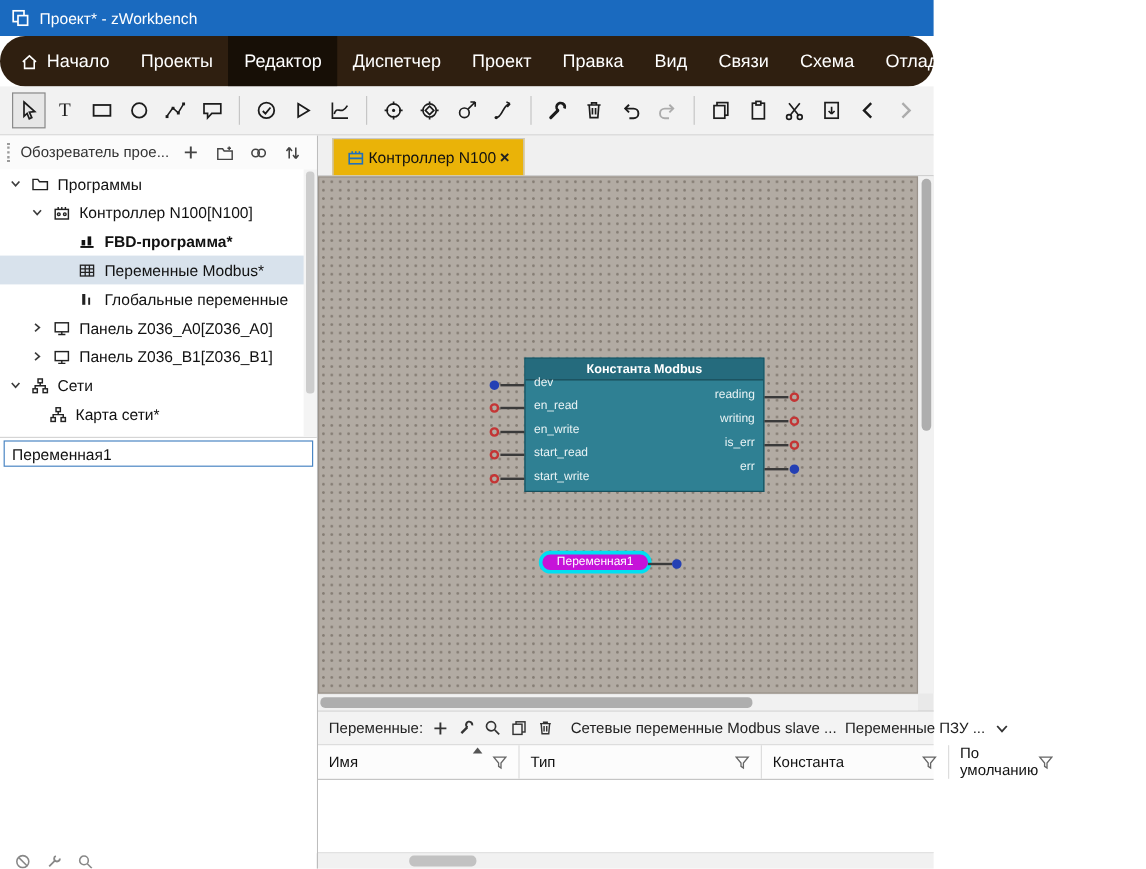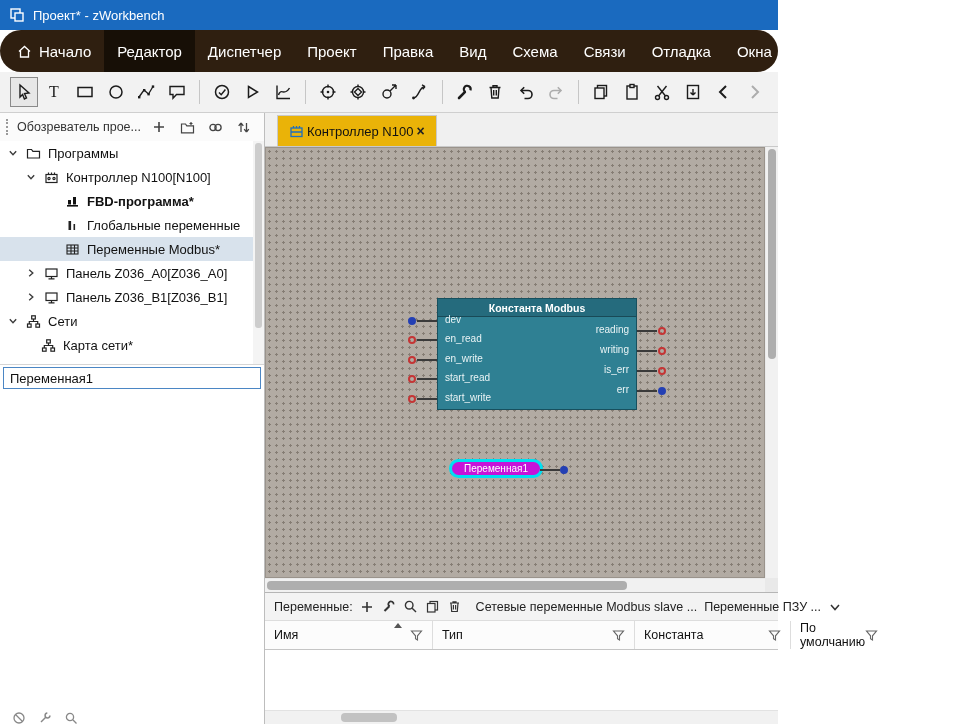--- a/index.html
+++ b/index.html
@@ -134,41 +134,44 @@
     <span>Проект* - zWorkbench</span>
   </div>
 
   <div class="menubar">
     <div class="mi">
       <svg class="icn" width="15" height="15" viewBox="0 0 15 15" fill="none" stroke="#fff" stroke-width="1.3">
         <path d="M2 7.5 L7.5 2.5 L13 7.5 M3.5 6.8 V13 h8 V6.8"></path>
       </svg>
       <span>Начало</span>
     </div>
+    <div class="mi">
+      <span>Проекты</span>
+    </div>
     <div class="mi active">
       <span>Редактор</span>
     </div>
     <div class="mi">
       <span>Диспетчер</span>
     </div>
     <div class="mgroup-right">
       <div class="mi">
           <span>Проект</span>
         </div>
       <div class="mi">
           <span>Правка</span>
         </div>
       <div class="mi">
           <span>Вид</span>
         </div>
       <div class="mi">
+          <span>Связи</span>
+        </div>
+      <div class="mi">
           <span>Схема</span>
-        </div>
-      <div class="mi">
-          <span>Связи</span>
         </div>
       <div class="mi">
           <span>Отладка</span>
         </div>
       <div class="mi">
           <span>Окна</span>
         </div>
       <div class="mi">
           <span>Библиотеки</span>
         </div>
@@ -386,37 +389,37 @@
         <div class="trow bold" style="padding-left:64px">
           <span class="ticon">
               <svg class="icn" width="15" height="15" viewBox="0 0 15 15" fill="#111" stroke="none">
                 <rect x="2" y="11" width="11" height="1.6"></rect>
                 <rect x="3" y="6" width="3" height="4.5"></rect>
                 <rect x="8" y="3" width="3" height="7.5"></rect>
               </svg>
             </span>
           <span class="tlabel">FBD-программа*</span>
         </div>
+        <div class="trow selected" style="padding-left:64px">
+          <span class="ticon">
+              <svg class="icn" width="15" height="15" viewBox="0 0 15 15" fill="none" stroke="#222" stroke-width="1.1">
+                <rect x="2" y="3" width="11" height="9"></rect>
+                <path d="M2 6 h11 M2 9 h11 M6 3 v9 M9.5 3 v9"></path>
+              </svg>
+            </span>
+          <span class="tlabel">Переменные Modbus*</span>
+        </div>
         <div class="trow" style="padding-left:64px">
           <span class="ticon">
               <svg class="icn" width="15" height="15" viewBox="0 0 15 15" fill="#222" stroke="none">
                 <rect x="3.5" y="3" width="2.6" height="9"></rect>
                 <rect x="8.5" y="6" width="1.6" height="6"></rect>
               </svg>
             </span>
           <span class="tlabel">Глобальные переменные</span>
-        </div>
-        <div class="trow selected" style="padding-left:64px">
-          <span class="ticon">
-              <svg class="icn" width="15" height="15" viewBox="0 0 15 15" fill="none" stroke="#222" stroke-width="1.1">
-                <rect x="2" y="3" width="11" height="9"></rect>
-                <path d="M2 6 h11 M2 9 h11 M6 3 v9 M9.5 3 v9"></path>
-              </svg>
-            </span>
-          <span class="tlabel">Переменные Modbus*</span>
         </div>
         <div class="trow" style="padding-left:24px">
           <span class="chev">
               <svg class="icn" width="10" height="10" viewBox="0 0 11 11" fill="none" stroke="#3c3c3c" stroke-width="1.5">
                 <polyline points="3.5,2 7.5,5.5 3.5,9"></polyline>
               </svg>
             </span>
           <span class="ticon">
               <svg class="icn" width="15" height="15" viewBox="0 0 15 15" fill="none" stroke="#222" stroke-width="1.2">
                 <rect x="2" y="3" width="11" height="7.5"></rect>

